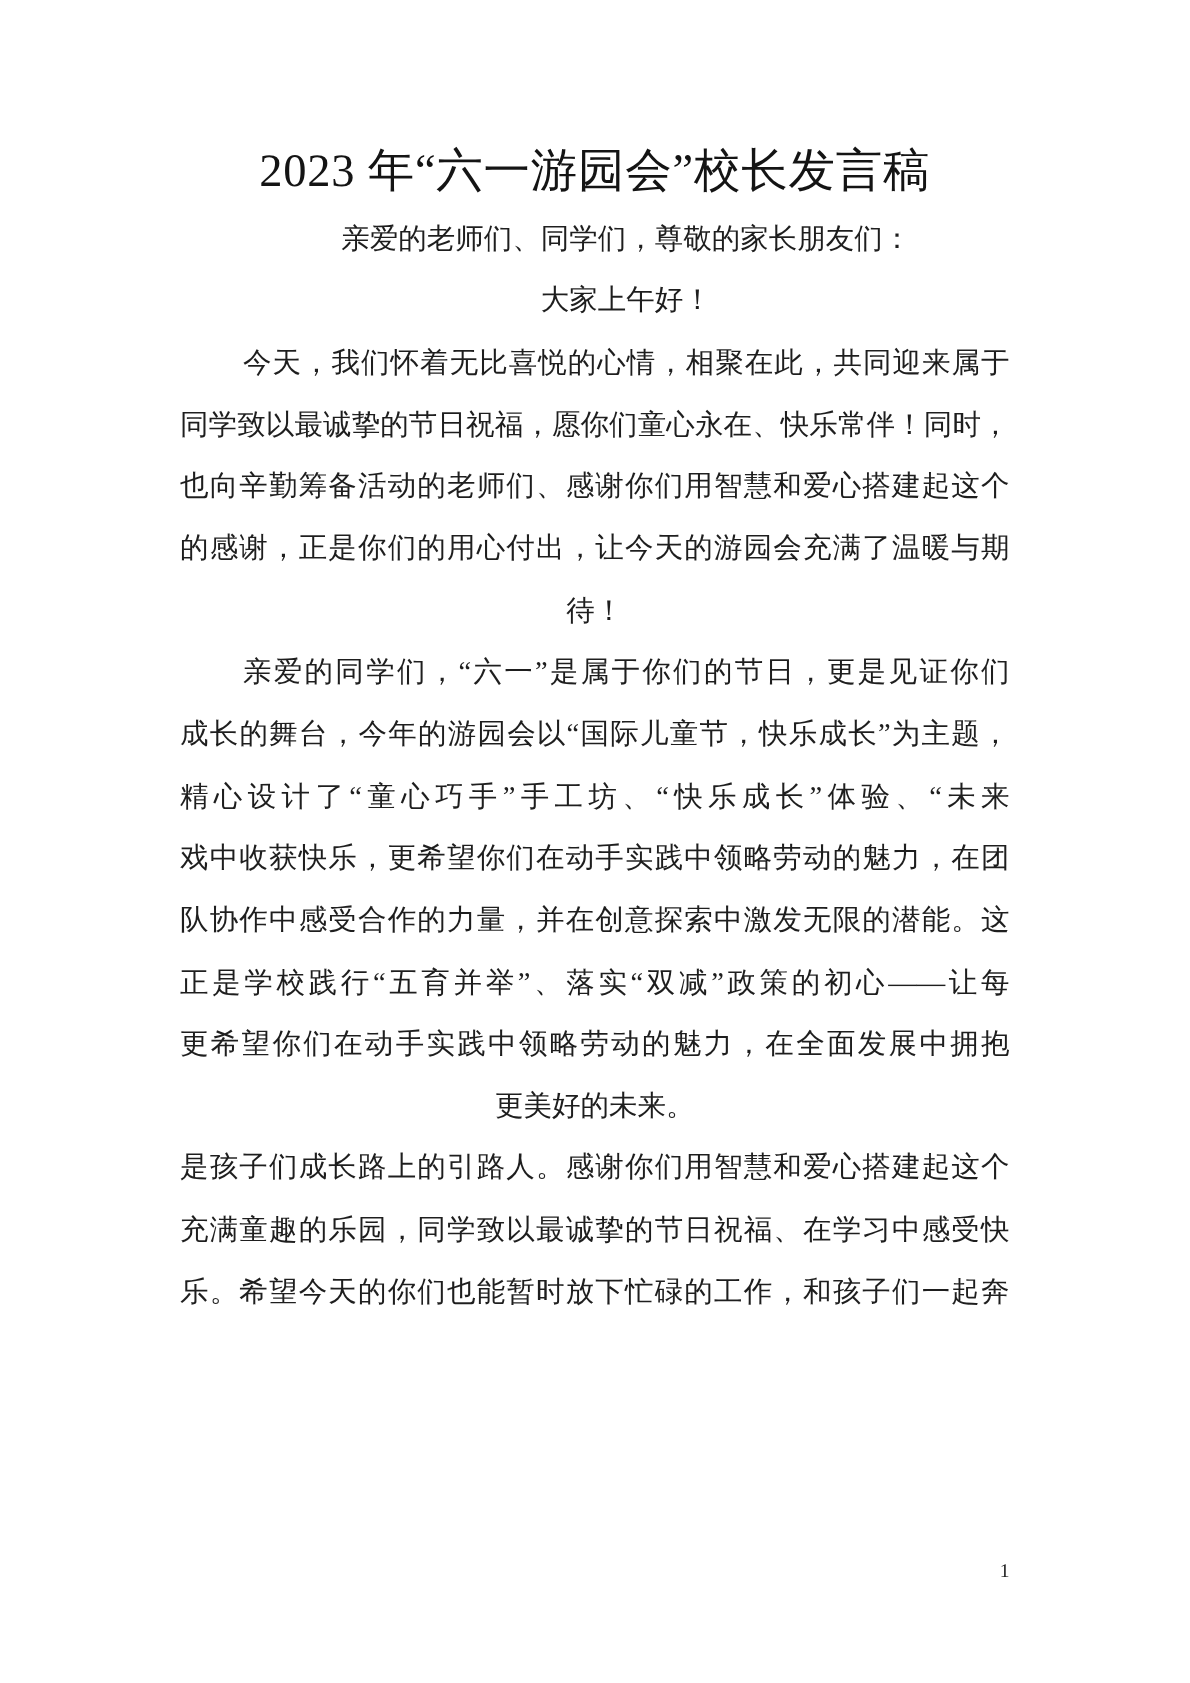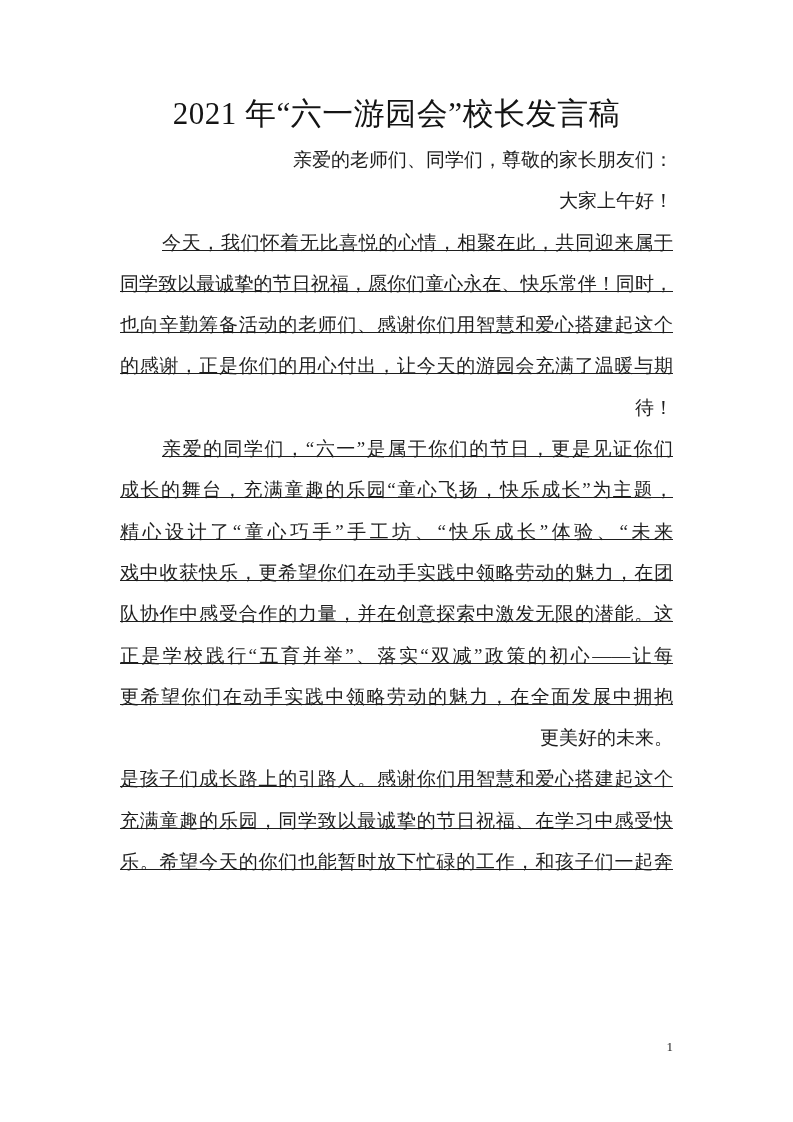--- a/index.html
+++ b/index.html
@@ -29,55 +29,54 @@
     letter-spacing: 0.5px;
     white-space: nowrap;
   }
   .body-lines { margin-top: 0; }
   .line {
     height: 41.3px;
     line-height: 41.3px;
     font-size: 19px;
     color: #1e1e1e;
     overflow: hidden;
-    text-align: right;
+    text-align: center;
   }
   .line.fill {
     text-align: justify;
     text-align-last: justify;
-    text-decoration: underline;
     -moz-text-align-last: justify;
   }
   .line.indent { text-indent: 42px; }
   .page-number {
     position: absolute;
     top: 1039px;
     right: 120px;
     font-size: 13px;
     line-height: 16px;
     color: #222222;
     font-family: "Liberation Serif", "DejaVu Serif", serif;
   }
 </style>
 </head>
 <body>
 
 <div class="page">
   <div class="content">
-    <h1 class="doc-title">2021 年“六一游园会”校长发言稿</h1>
+    <h1 class="doc-title">2023 年“六一游园会”校长发言稿</h1>
     <div class="body-lines" id="body-lines">
         <div class="line indent">亲爱的老师们、同学们，尊敬的家长朋友们：</div>
         <div class="line indent">大家上午好！</div>
         <div class="line fill indent">今天，我们怀着无比喜悦的心情，相聚在此，共同迎来属于</div>
         <div class="line fill">同学致以最诚挚的节日祝福，愿你们童心永在、快乐常伴！同时，</div>
         <div class="line fill">也向辛勤筹备活动的老师们、感谢你们用智慧和爱心搭建起这个</div>
         <div class="line fill">的感谢，正是你们的用心付出，让今天的游园会充满了温暖与期</div>
         <div class="line">待！</div>
         <div class="line fill indent">亲爱的同学们，“六一”是属于你们的节日，更是见证你们</div>
-        <div class="line fill">成长的舞台，充满童趣的乐园“童心飞扬，快乐成长”为主题，</div>
+        <div class="line fill">成长的舞台，今年的游园会以“国际儿童节，快乐成长”为主题，</div>
         <div class="line fill">精心设计了“童心巧手”手工坊、“快乐成长”体验、“未来</div>
         <div class="line fill">戏中收获快乐，更希望你们在动手实践中领略劳动的魅力，在团</div>
         <div class="line fill">队协作中感受合作的力量，并在创意探索中激发无限的潜能。这</div>
         <div class="line fill">正是学校践行“五育并举”、落实“双减”政策的初心——让每</div>
         <div class="line fill">更希望你们在动手实践中领略劳动的魅力，在全面发展中拥抱</div>
         <div class="line">更美好的未来。</div>
         <div class="line fill">是孩子们成长路上的引路人。感谢你们用智慧和爱心搭建起这个</div>
         <div class="line fill">充满童趣的乐园，同学致以最诚挚的节日祝福、在学习中感受快</div>
         <div class="line fill">乐。希望今天的你们也能暂时放下忙碌的工作，和孩子们一起奔</div>
       </div>

